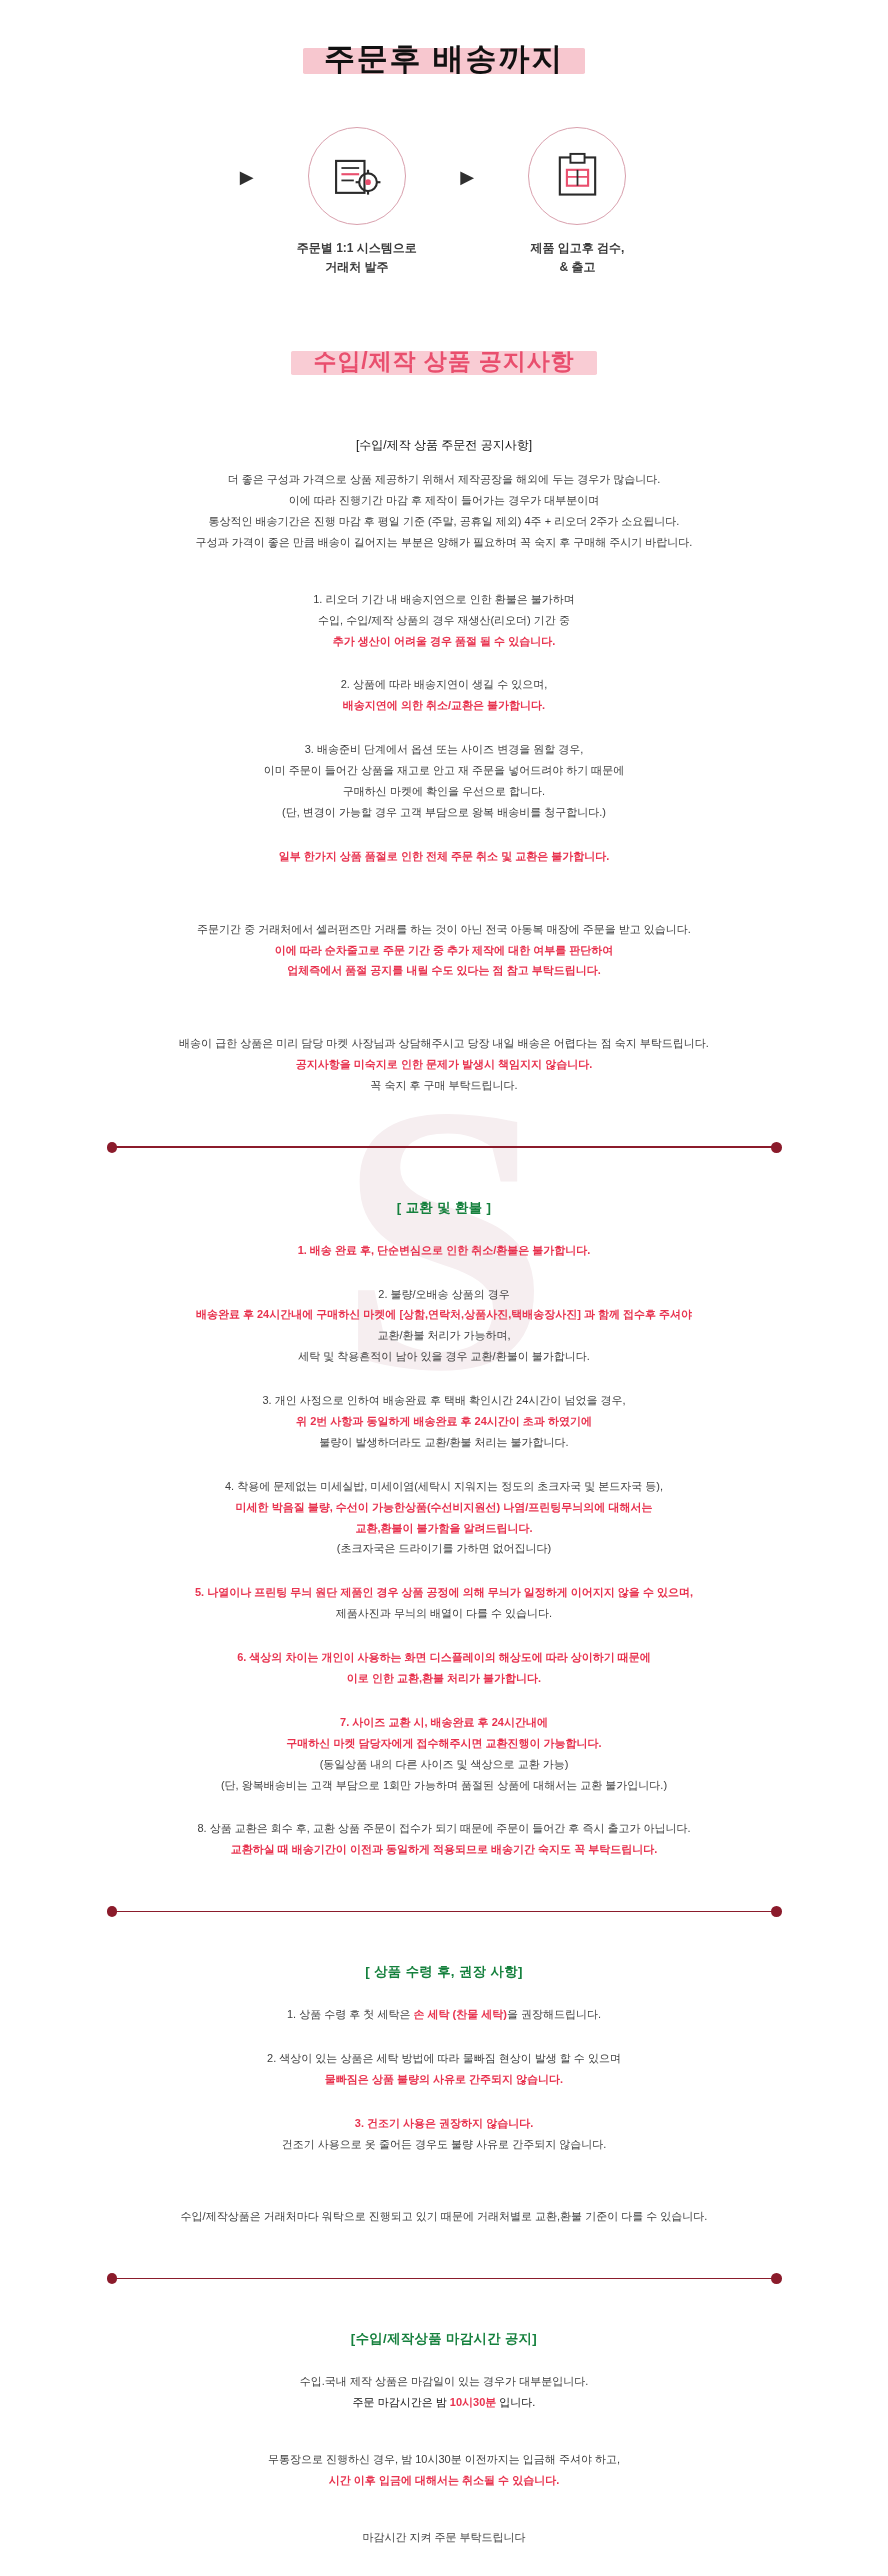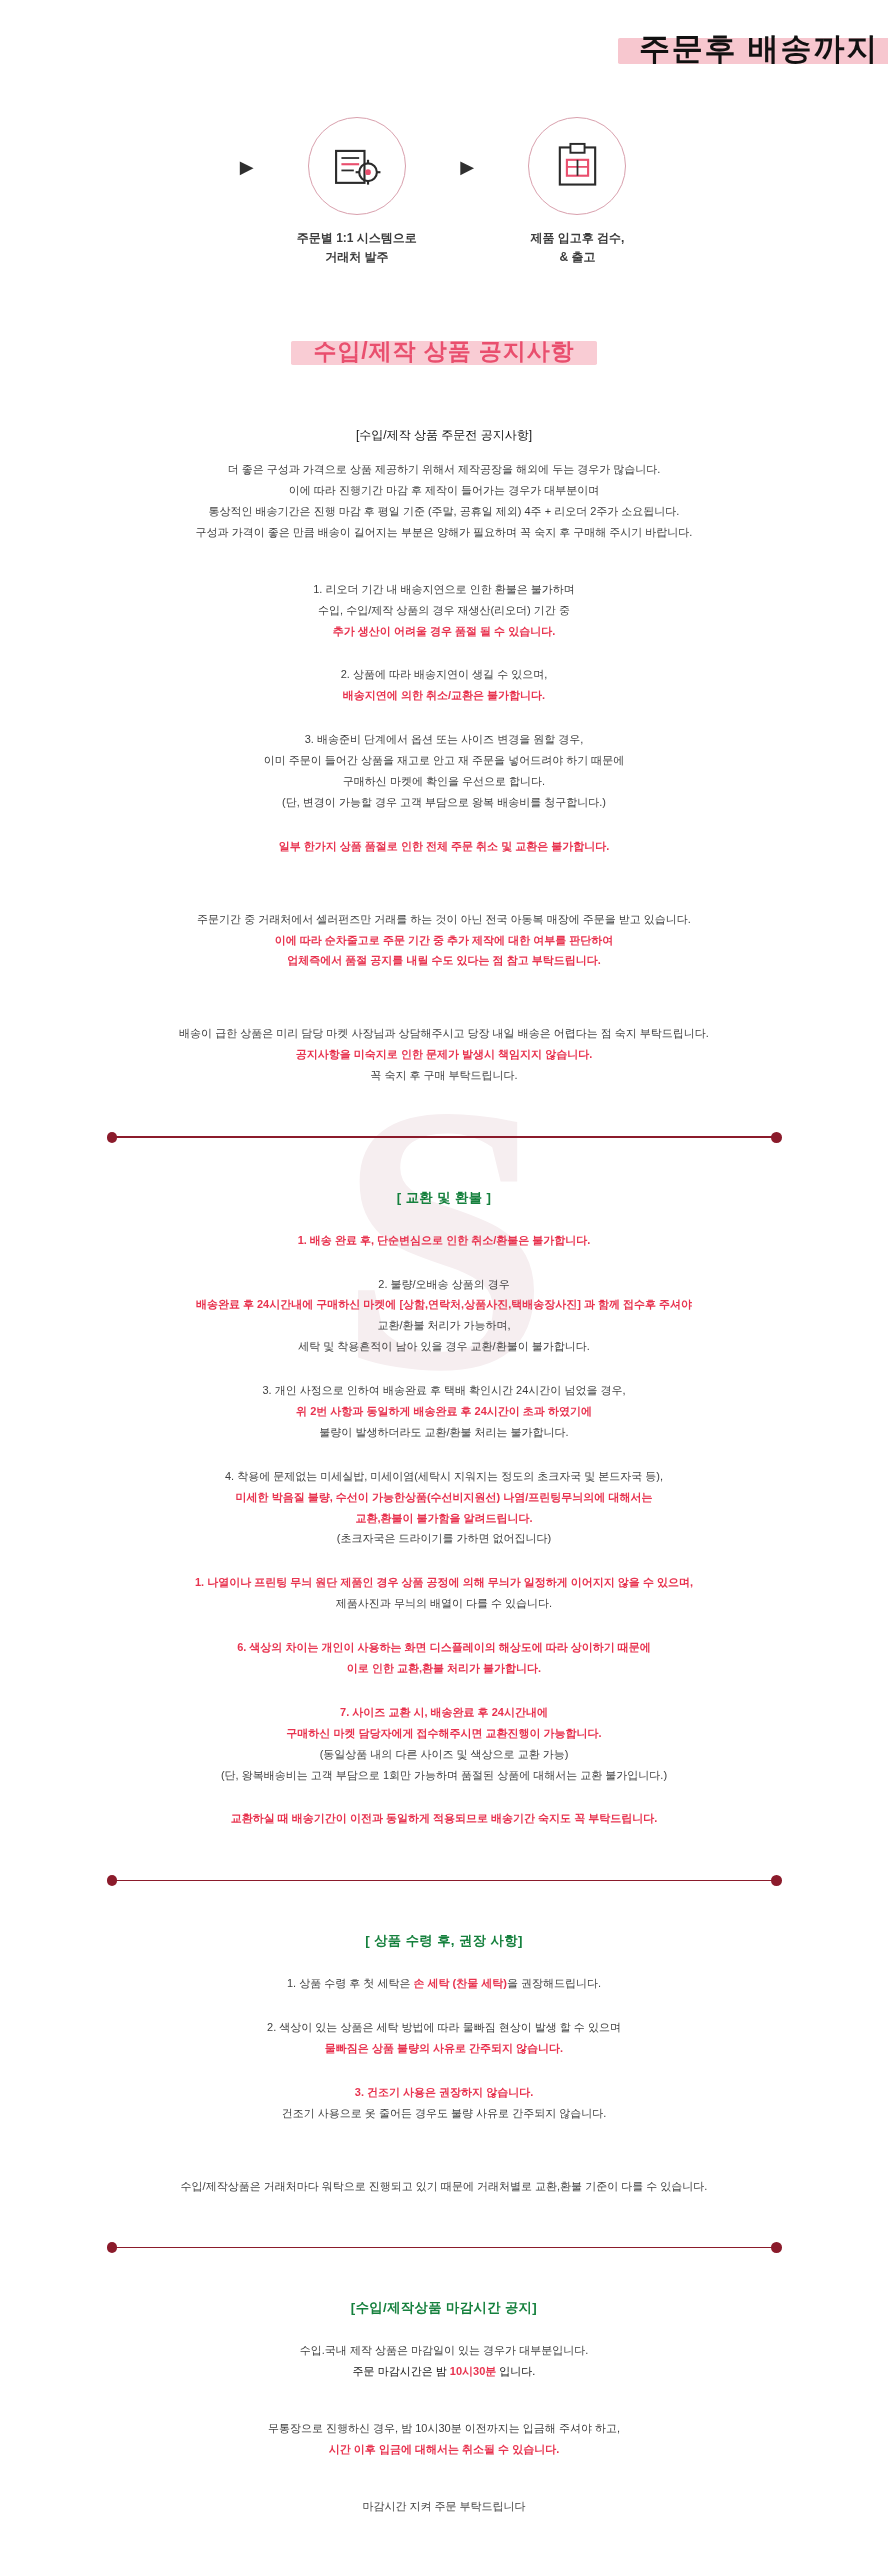--- a/index.html
+++ b/index.html
@@ -30,22 +30,22 @@
     font-weight: bold;
     color: #f6eef0;
     line-height: 1;
     z-index: 0;
     user-select: none;
   }
   .content { position: relative; z-index: 2; }
 
   
   .top-banner {
-    padding-top: 24px;
-    text-align: right;
+    padding-top: 34px;
+    text-align: center;
   }
   .top-title-wrap {
     display: inline-block;
     position: relative;
   }
   .top-title-bg {
     position: absolute;
     left: -12.4px; right: -12.4px;
     top: 14px; bottom: 9px;
     background: #f7c7cf;
@@ -338,21 +338,21 @@
     <div class="block">
       <p>4. 착용에 문제없는 미세실밥, 미세이염(세탁시 지워지는 정도의 초크자국 및 본드자국 등),</p>
       <p class="red">미세한 박음질 불량, 수선이 가능한상품(수선비지원선) 나염/프린팅무늬의에 대해서는</p>
       <p class="red">교환,환불이 불가함을 알려드립니다.</p>
       <p>(초크자국은 드라이기를 가하면 없어집니다)</p>
     </div>
 
     <div class="gap-m"></div>
 
     <div class="block">
-      <p class="red">1. 나열이나 프린팅 무늬 원단 제품인 경우 상품 공정에 의해 무늬가 일정하게 이어지지 않을 수 있으며,</p>
+      <p class="red">5. 나열이나 프린팅 무늬 원단 제품인 경우 상품 공정에 의해 무늬가 일정하게 이어지지 않을 수 있으며,</p>
       <p>제품사진과 무늬의 배열이 다를 수 있습니다.</p>
     </div>
 
     <div class="gap-m"></div>
 
     <div class="block">
       <p class="red">6. 색상의 차이는 개인이 사용하는 화면 디스플레이의 해상도에 따라 상이하기 때문에</p>
       <p class="red">이로 인한 교환,환불 처리가 불가합니다.</p>
     </div>
 
@@ -361,20 +361,21 @@
     <div class="block">
       <p class="red">7. 사이즈 교환 시, 배송완료 후 24시간내에</p>
       <p class="red">구매하신 마켓 담당자에게 접수해주시면 교환진행이 가능합니다.</p>
       <p>(동일상품 내의 다른 사이즈 및 색상으로 교환 가능)</p>
       <p>(단, 왕복배송비는 고객 부담으로 1회만 가능하며 품절된 상품에 대해서는 교환 불가입니다.)</p>
     </div>
 
     <div class="gap-m"></div>
 
     <div class="block">
+      <p>8. 상품 교환은 회수 후, 교환 상품 주문이 접수가 되기 때문에 주문이 들어간 후 즉시 출고가 아닙니다.</p>
       <p class="red">교환하실 때 배송기간이 이전과 동일하게 적용되므로 배송기간 숙지도 꼭 부탁드립니다.</p>
     </div>
 
     <div class="divider">
       <div class="dot l"></div>
       <div class="line"></div>
       <div class="dot r"></div>
     </div>
 
     <div class="sec-head">[ 상품 수령 후, 권장 사항]</div>

